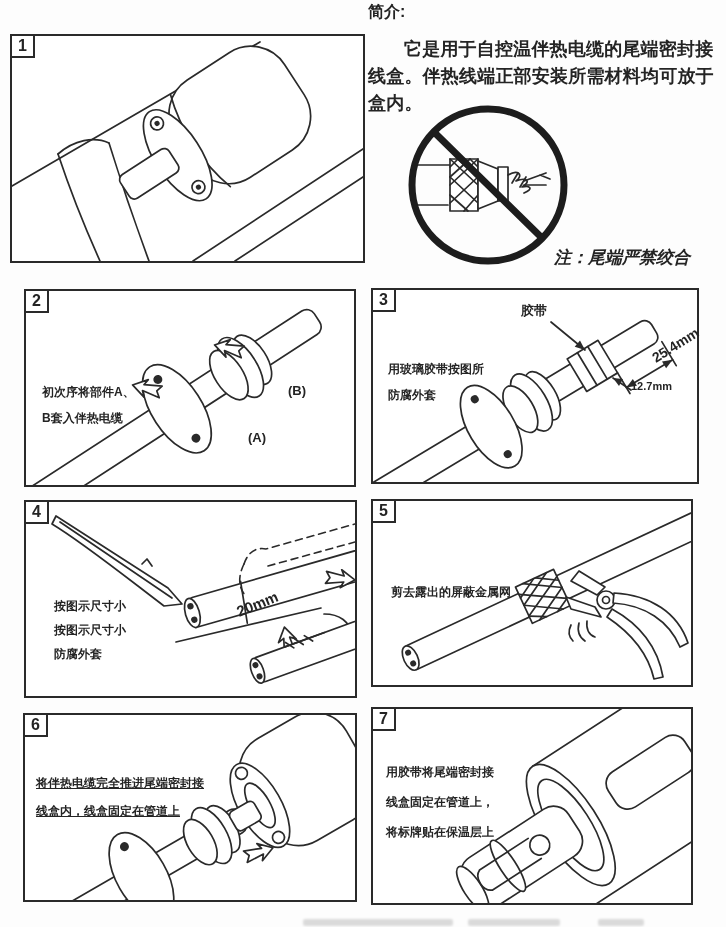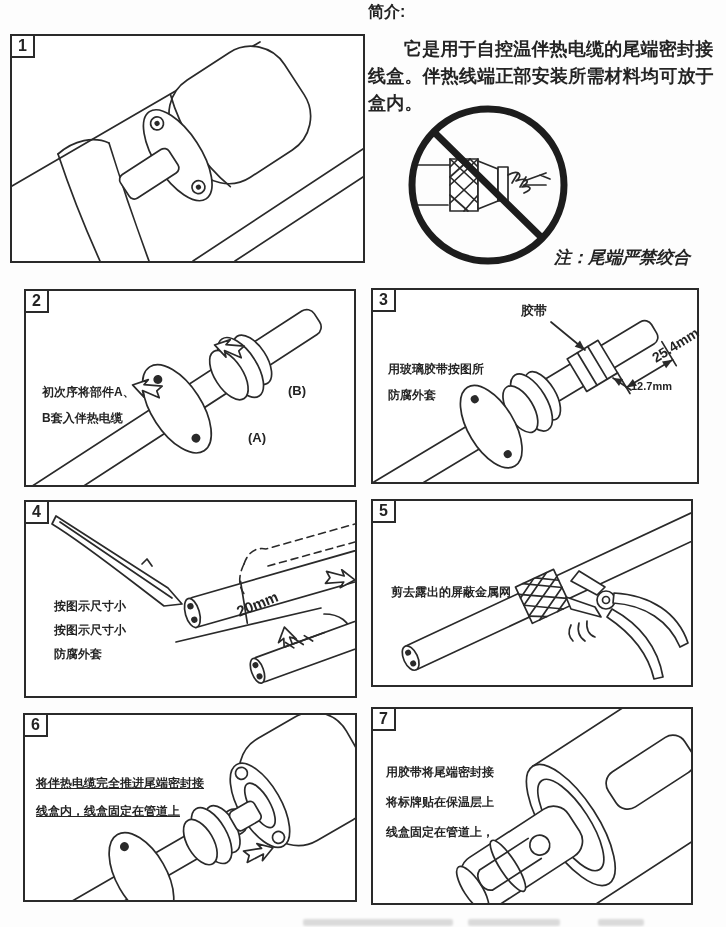--- a/index.html
+++ b/index.html
@@ -288,22 +288,22 @@
           <rect class="wh" x="62" y="106" width="125" height="56" rx="18"></rect>
           <ellipse class="wh" cx="66" cy="134" rx="9" ry="26"></ellipse>
           <ellipse class="wh" cx="108" cy="134" rx="8" ry="30"></ellipse>
           <path class="ln" d="M82 122 L140 122 M82 146 L140 146 M82 122 C73 126 73 142 82 146"></path>
           <circle class="wh" cx="146" cy="134" r="10"></circle>
         </g>
       </g>
     </svg>
     <div class="cap" style="left:13px;top:48px;line-height:30px;">
       <div>用胶带将尾端密封接</div>
+      <div>线盒固定在管道上，</div>
       <div>将标牌贴在保温层上</div>
-      <div>线盒固定在管道上，</div>
     </div>
   </div>
 
   <div>
     <span class="smudge" style="left:303px;top:919px;width:150px;height:7px;"></span>
     <span class="smudge" style="left:468px;top:919px;width:92px;height:7px;"></span>
     <span class="smudge" style="left:598px;top:919px;width:46px;height:7px;"></span>
   </div>
 
 </div>

